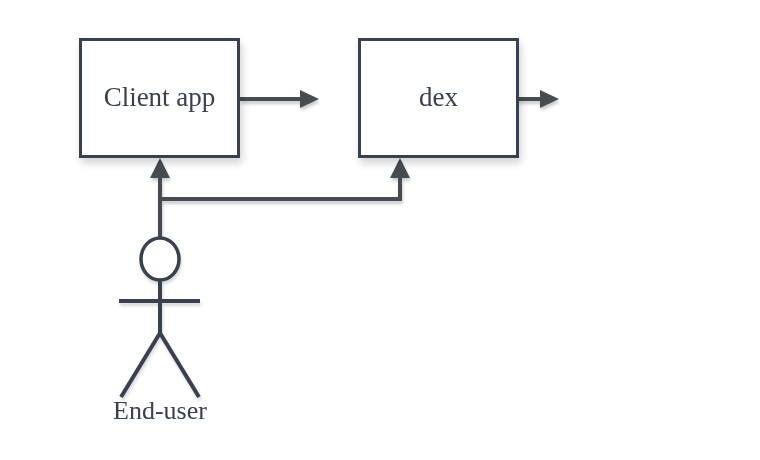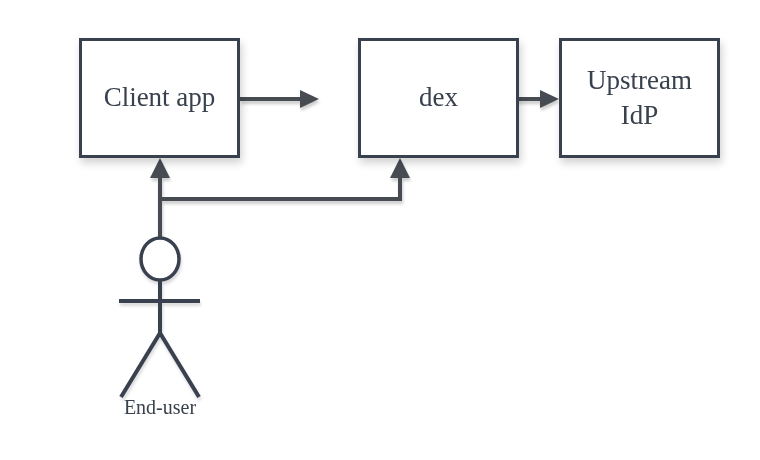--- a/index.html
+++ b/index.html
@@ -30,21 +30,21 @@
     display:flex;align-items:center;justify-content:center;
     text-align:center;
     box-shadow:2px 5px 8px rgba(0,0,0,0.18);
   }
   .node-label{
     display:block;font-size:27px;line-height:1.3;
     color:var(--text-color);padding:0 8px;
   }
   .actor-label{
     position:absolute;left:80px;top:396px;width:160px;
-    font-size:20px;line-height:1.15;color:var(--text-color);
+    font-size:26px;line-height:1.15;color:var(--text-color);
     text-align:center;
   }
 </style>
 </head>
 <body>
 
 <div class="canvas">
 
   <svg class="diagram-svg" viewBox="0 0 760 460">
 
@@ -72,19 +72,16 @@
   </svg>
 
   <div class="node" style="left:79px;top:38px;width:161px;height:120px;">
     <span class="node-label">Client app</span>
   </div>
 
   <div class="node" style="left:319px;top:38px;width:161px;height:120px;margin-left:39px;">
     <span class="node-label">dex</span>
   </div>
 
-  <div class="node" style="left:559px;top:38px;width:161px;height:120px;">
-    <span class="node-label">Upstream IdP</span>
-  </div>
 
   <div class="actor-label">End-user</div>
 
 </div>
 
 </body></html>

